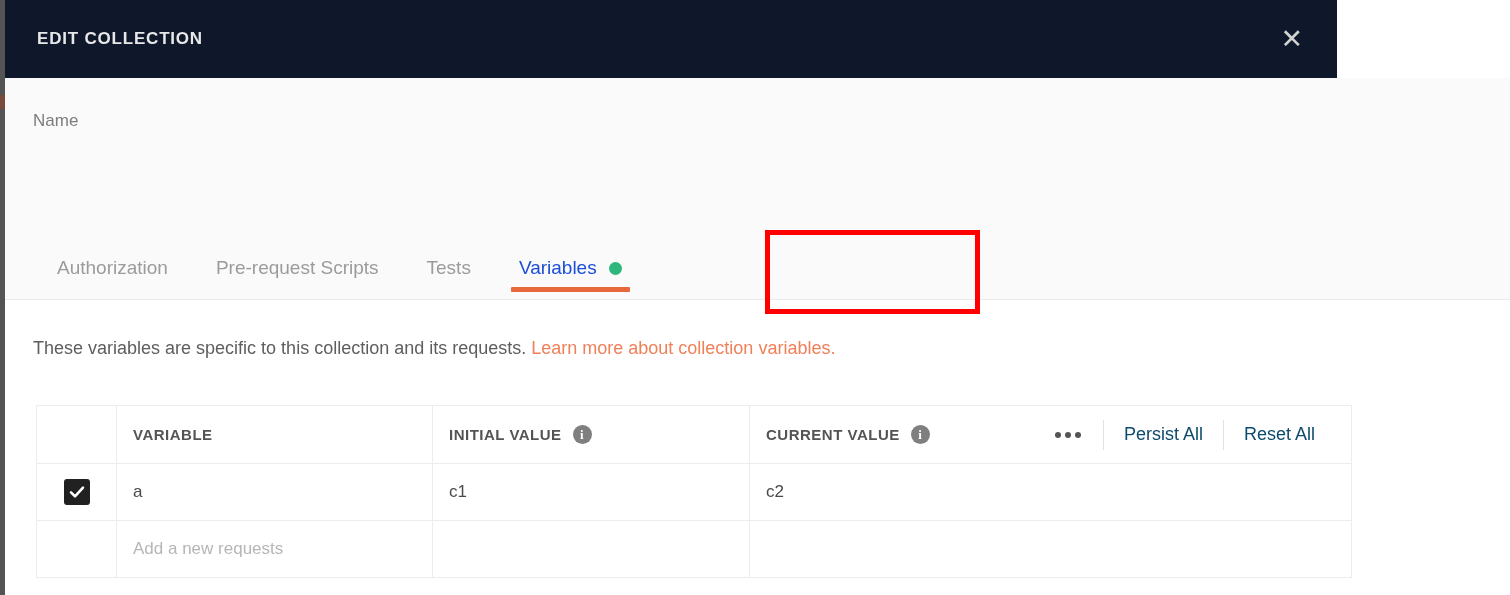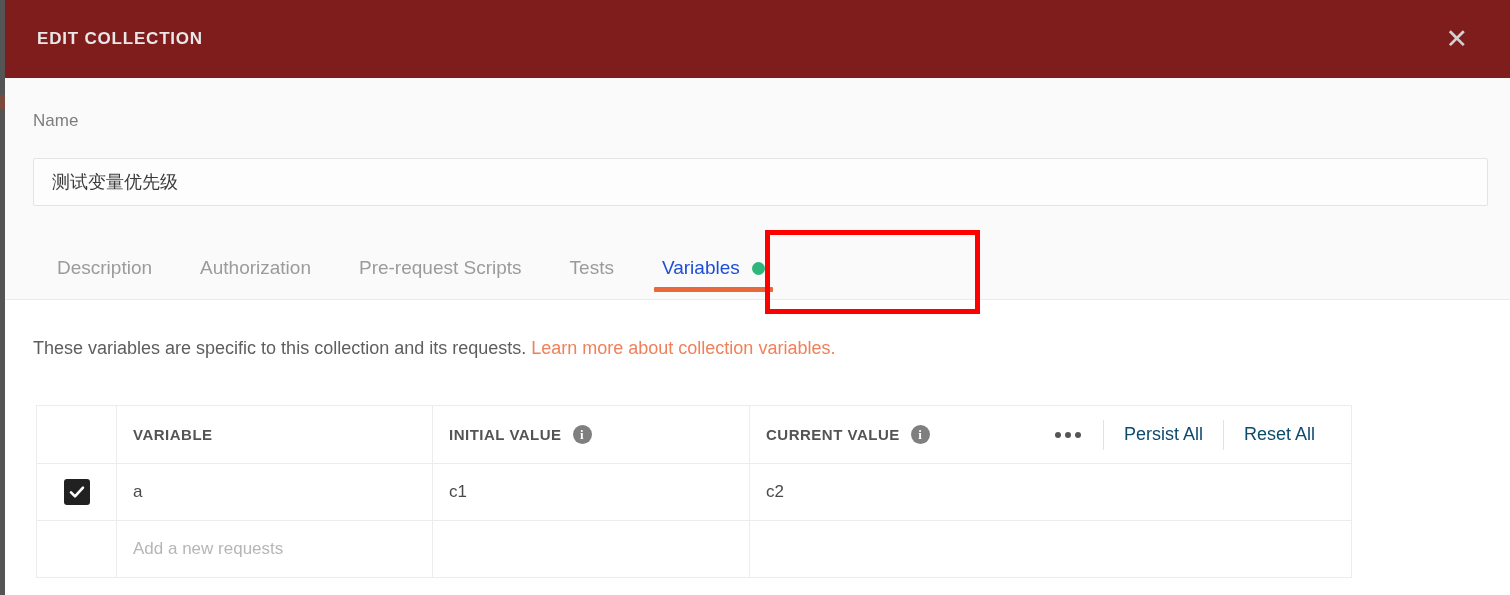--- a/index.html
+++ b/index.html
@@ -40,28 +40,28 @@
     height: 14px;
     background: #7a4b3a;
     z-index: 6;
   }
 
   
   .modal-header {
     position: absolute;
     left: 5px;
     top: 0;
-    width: 1505px;
+    width: 1332px;
     height: 78px;
-    background: #7f1d1d;
+    background: #0f172a;
     display: flex;
     align-items: center;
     justify-content: space-between;
     box-sizing: border-box;
-    padding: 0 36px 0 32px;
+    padding: 0 28px 0 32px;
   }
   .modal-title {
     color: #e8e8e8;
     font-size: 17px;
     font-weight: bold;
     letter-spacing: 0.8px;
   }
   .close-btn {
     color: #d2d2d2;
     font-size: 27px;
@@ -305,26 +305,22 @@
   <div class="left-edge"></div>
   <div class="left-edge-accent"></div>
 
   <div class="modal-header">
     <div class="modal-title">EDIT COLLECTION</div>
     <div class="close-btn">✕</div>
   </div>
 
   <div class="upper-body">
     <div class="name-label">Name</div>
-    <input class="name-input" value="测试变量优先级" style="">
 
     <div class="tabs">
-      <div class="tab">
-        <span>Description</span>
-      </div>
       <div class="tab">
         <span>Authorization</span>
       </div>
       <div class="tab">
         <span>Pre-request Scripts</span>
       </div>
       <div class="tab">
         <span>Tests</span>
       </div>
       <div class="tab active">

